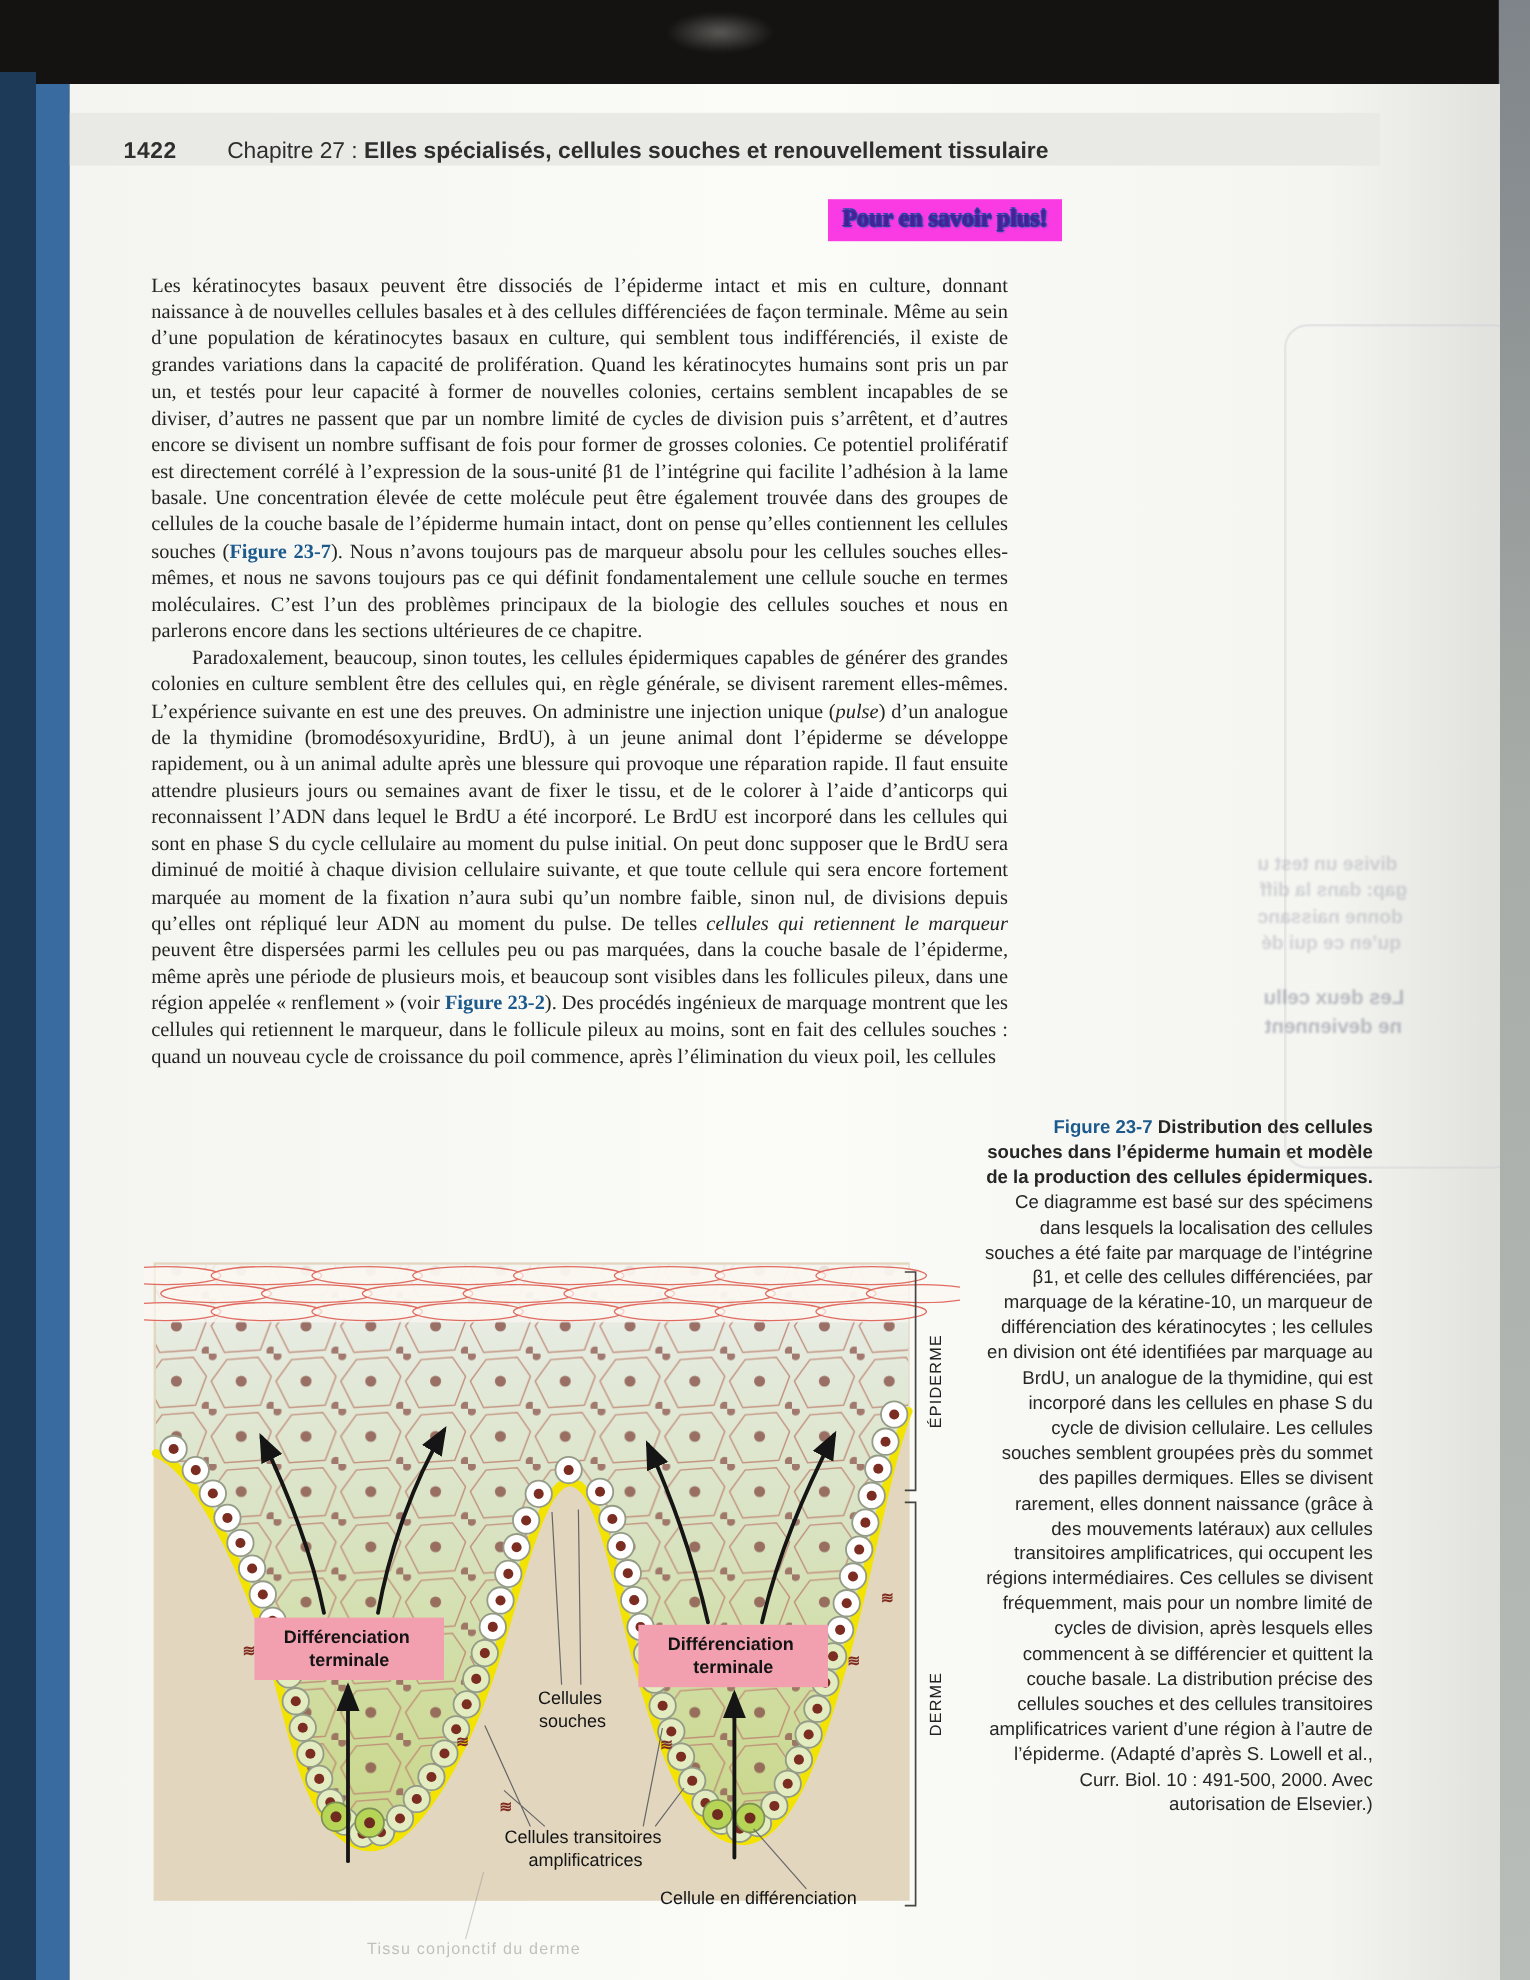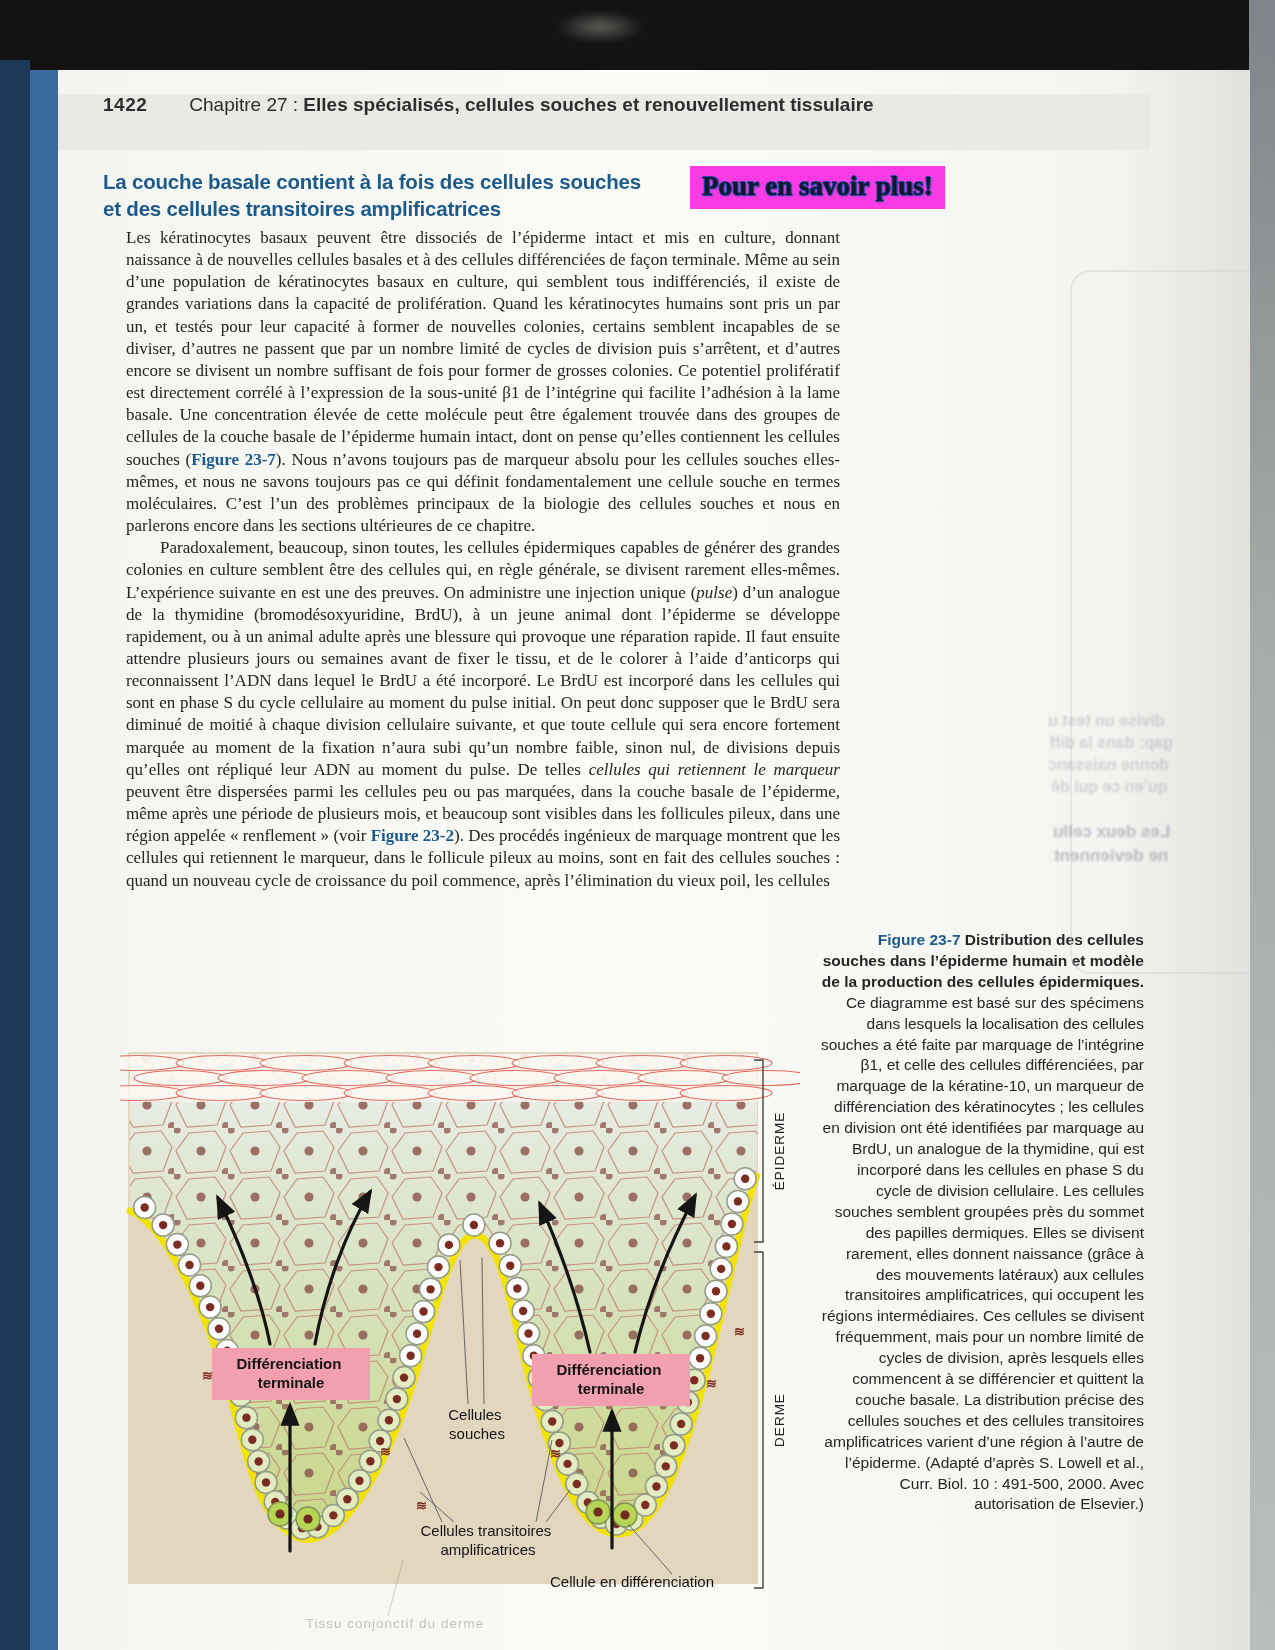--- a/index.html
+++ b/index.html
@@ -9,29 +9,29 @@
   .top-band{position:absolute;left:0;top:0;width:1275px;height:78px;background:#141312;}
   .band-smudge{position:absolute;left:555px;top:10px;width:90px;height:34px;border-radius:50%;
      background:radial-gradient(closest-side,rgba(150,150,145,.55),rgba(150,150,145,0));filter:blur(2px);}
   .left-navy{position:absolute;left:0;top:60px;width:30px;height:1590px;background:#1d3a58;}
   .left-blue{position:absolute;left:30px;top:70px;width:28px;height:1580px;background:#3a6ba0;}
   .right-shadow{position:absolute;right:0;top:0;width:26px;height:1650px;
      background:linear-gradient(180deg,#7e8489,#a8aca8 40%,#b9bdb9);}
   
   .page{position:absolute;left:58px;top:70px;width:1192px;height:1580px;overflow:hidden;
      background:linear-gradient(90deg,#f4f4f0 0%,#fbfbf8 50%,#f4f4f0 88%,#e2e3df 99%);}
-  .header-band{position:absolute;left:0;top:24px;width:1092px;height:56px;background:#e9e9e5;
-     display:flex;align-items:flex-start;}
+  .header-band{position:absolute;left:0;top:24px;width:1092px;height:44px;background:#e9e9e5;
+     display:flex;align-items:flex-end;}
   .page-num{font-size:19px;font-weight:700;color:#2e2e2e;margin-left:45px;letter-spacing:.5px;}
   .chapter{font-size:19px;color:#2e2e2e;margin-left:42px;}
   .chapter b{font-weight:700;}
   .heading{position:absolute;left:45px;top:98px;width:600px;font-size:20.5px;line-height:27px;
      font-weight:700;color:#1d5a8c;letter-spacing:-.2px;}
   .banner{position:absolute;left:632px;top:96px;padding:5px 12px 7px 12px;
-     font-family:"Liberation Serif",serif;font-weight:700;font-size:27px;color:#0f172a;
+     font-family:"Liberation Serif",serif;font-weight:700;font-size:20px;color:#4c1d95;
      text-shadow:1px 0 0 #2946a8,-1px 0 0 #2946a8,0 1px 0 #2946a8,0 -1px 0 #2946a8,1px 1px 2px #2946a8;}
   .body-col{position:absolute;left:45px;top:157px;width:714px;
      font-family:"Liberation Serif",serif;font-size:17px;line-height:22.15px;color:#242424;
      text-align:justify;margin-left:23px;}
   .body-col p{margin:0;}
   .body-col p.indent{text-indent:34px;}
   .seg-i{font-style:italic;}
   .seg-ref{color:#1d5a8c;font-weight:700;}
   .caption{position:absolute;left:762px;top:860px;width:324px;font-size:15.5px;line-height:20.9px;
      color:#262626;text-align:right;}
@@ -58,24 +58,20 @@
   <div class="left-blue"></div>
   <div class="right-shadow"></div>
 
   <div class="page">
 
     <div class="header-band">
       <span class="page-num">1422</span>
       <span class="chapter"><span>Chapitre 27 : </span><b>Elles spécialisés, cellules souches et renouvellement tissulaire</b></span>
     </div>
 
-    <div class="heading">
-      <div>La couche basale contient à la fois des cellules souches</div>
-      <div>et des cellules transitoires amplificatrices</div>
-    </div>
 
     <div class="banner" style="background:#fa3be4;">Pour en savoir plus!</div>
 
     <div class="body-col">
       <p><span class="seg-n">Les kératinocytes basaux peuvent être dissociés de l’épiderme intact et mis en culture, donnant naissance à de nouvelles cellules basales et à des cellules différenciées de façon terminale. Même au sein d’une population de kératinocytes basaux en culture, qui semblent tous indifférenciés, il existe de grandes variations dans la capacité de prolifération. Quand les kératinocytes humains sont pris un par un, et testés pour leur capacité à former de nouvelles colonies, certains semblent incapables de se diviser, d’autres ne passent que par un nombre limité de cycles de division puis s’arrêtent, et d’autres encore se divisent un nombre suffisant de fois pour former de grosses colonies. Ce potentiel prolifératif est directement corrélé à l’expression de la sous-unité β1 de l’intégrine qui facilite l’adhésion à la lame basale. Une concentration élevée de cette molécule peut être également trouvée dans des groupes de cellules de la couche basale de l’épiderme humain intact, dont on pense qu’elles contiennent les cellules souches (</span><span class="seg-ref">Figure 23-7</span><span class="seg-n">). Nous n’avons toujours pas de marqueur absolu pour les cellules souches elles-mêmes, et nous ne savons toujours pas ce qui définit fondamentalement une cellule souche en termes moléculaires. C’est l’un des problèmes principaux de la biologie des cellules souches et nous en parlerons encore dans les sections ultérieures de ce chapitre.</span></p>
       <p class="indent"><span class="seg-n">Paradoxalement, beaucoup, sinon toutes, les cellules épidermiques capables de générer des grandes colonies en culture semblent être des cellules qui, en règle générale, se divisent rarement elles-mêmes. L’expérience suivante en est une des preuves. On administre une injection unique (</span><span class="seg-i">pulse</span><span class="seg-n">) d’un analogue de la thymidine (bromodésoxyuridine, BrdU), à un jeune animal dont l’épiderme se développe rapidement, ou à un animal adulte après une blessure qui provoque une réparation rapide. Il faut ensuite attendre plusieurs jours ou semaines avant de fixer le tissu, et de le colorer à l’aide d’anticorps qui reconnaissent l’ADN dans lequel le BrdU a été incorporé. Le BrdU est incorporé dans les cellules qui sont en phase S du cycle cellulaire au moment du pulse initial. On peut donc supposer que le BrdU sera diminué de moitié à chaque division cellulaire suivante, et que toute cellule qui sera encore fortement marquée au moment de la fixation n’aura subi qu’un nombre faible, sinon nul, de divisions depuis qu’elles ont répliqué leur ADN au moment du pulse. De telles </span><span class="seg-i">cellules qui retiennent le marqueur</span><span class="seg-n"> peuvent être dispersées parmi les cellules peu ou pas marquées, dans la couche basale de l’épiderme, même après une période de plusieurs mois, et beaucoup sont visibles dans les follicules pileux, dans une région appelée « renflement » (voir </span><span class="seg-ref">Figure 23-2</span><span class="seg-n">). Des procédés ingénieux de marquage montrent que les cellules qui retiennent le marqueur, dans le follicule pileux au moins, sont en fait des cellules souches : quand un nouveau cycle de croissance du poil commence, après l’élimination du vieux poil, les cellules</span></p>
     </div>
 
     <div class="caption">
       <span class="cap-label">Figure 23-7</span><span class="cap-bold"> Distribution des cellules souches dans l’épiderme humain et modèle de la production des cellules épidermiques.</span><span> Ce diagramme est basé sur des spécimens dans lesquels la localisation des cellules souches a été faite par marquage de l’intégrine β1, et celle des cellules différenciées, par marquage de la kératine-10, un marqueur de différenciation des kératinocytes ; les cellules en division ont été identifiées par marquage au BrdU, un analogue de la thymidine, qui est incorporé dans les cellules en phase S du cycle de division cellulaire. Les cellules souches semblent groupées près du sommet des papilles dermiques. Elles se divisent rarement, elles donnent naissance (grâce à des mouvements latéraux) aux cellules transitoires amplificatrices, qui occupent les régions intermédiaires. Ces cellules se divisent fréquemment, mais pour un nombre limité de cycles de division, après lesquels elles commencent à se différencier et quittent la couche basale. La distribution précise des cellules souches et des cellules transitoires amplificatrices varient d’une région à l’autre de l’épiderme. (Adapté d’après S. Lowell et al., Curr. Biol. 10 : 491-500, 2000. Avec autorisation de Elsevier.)</span>

